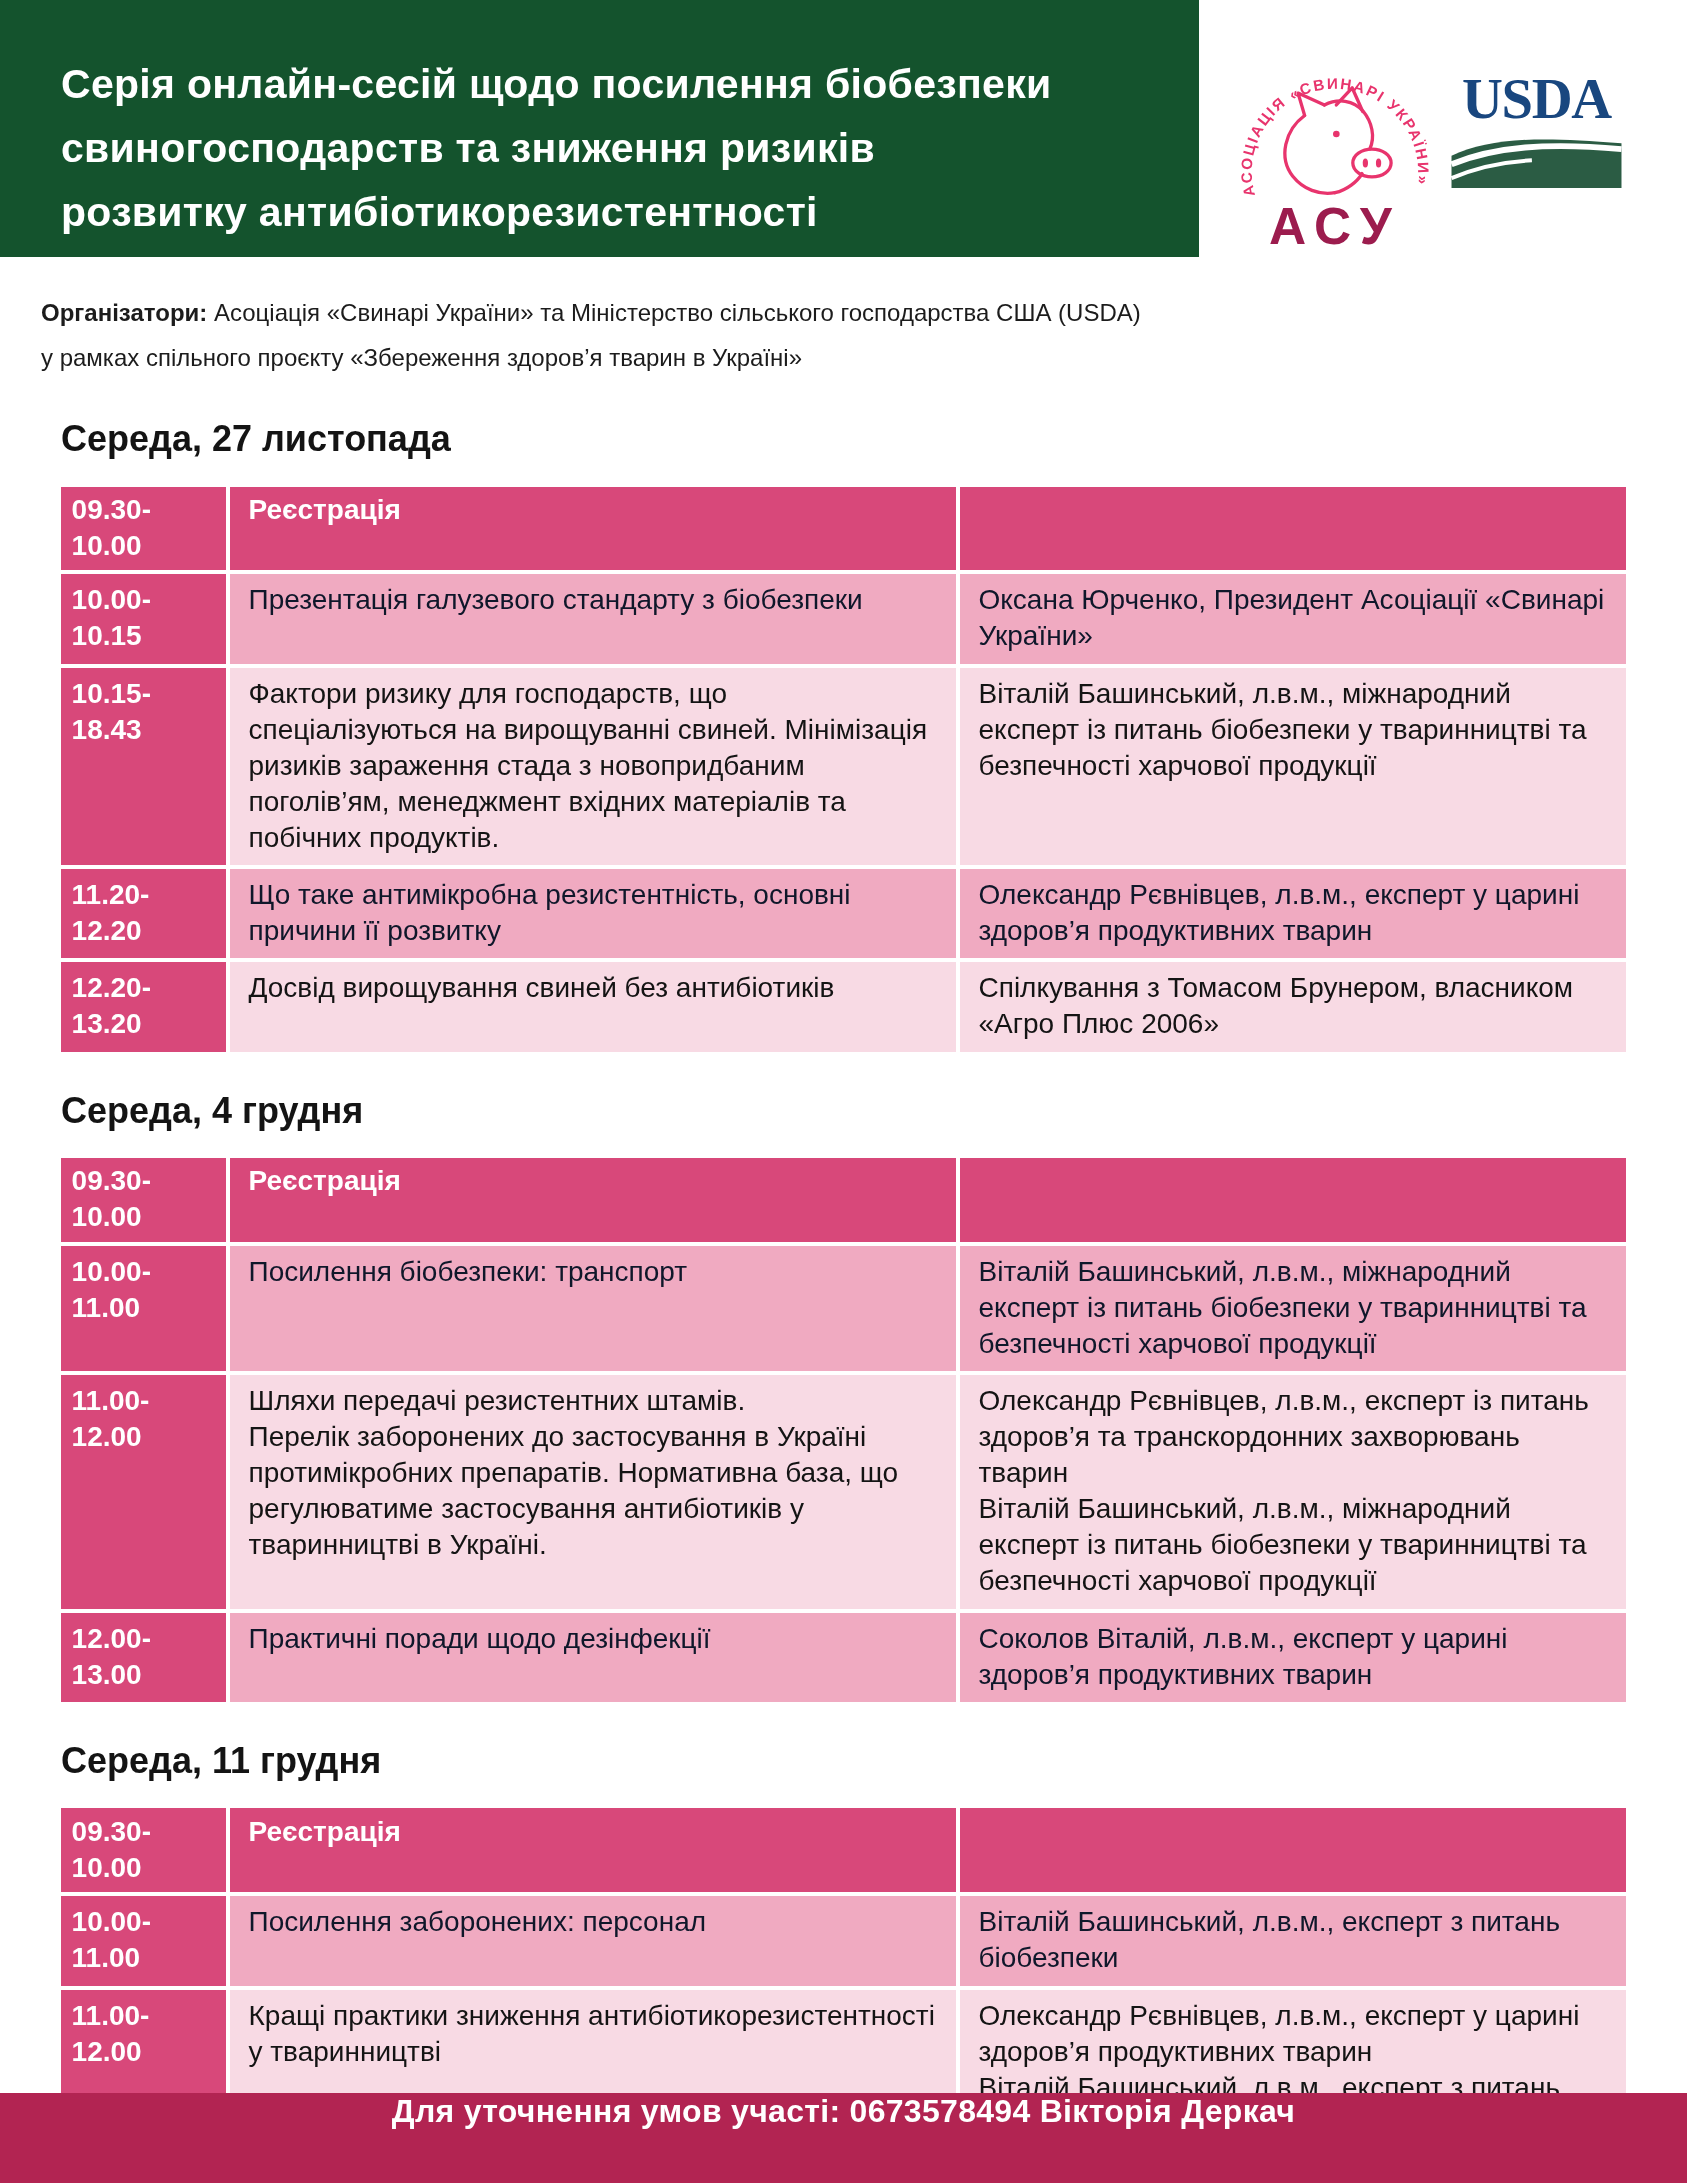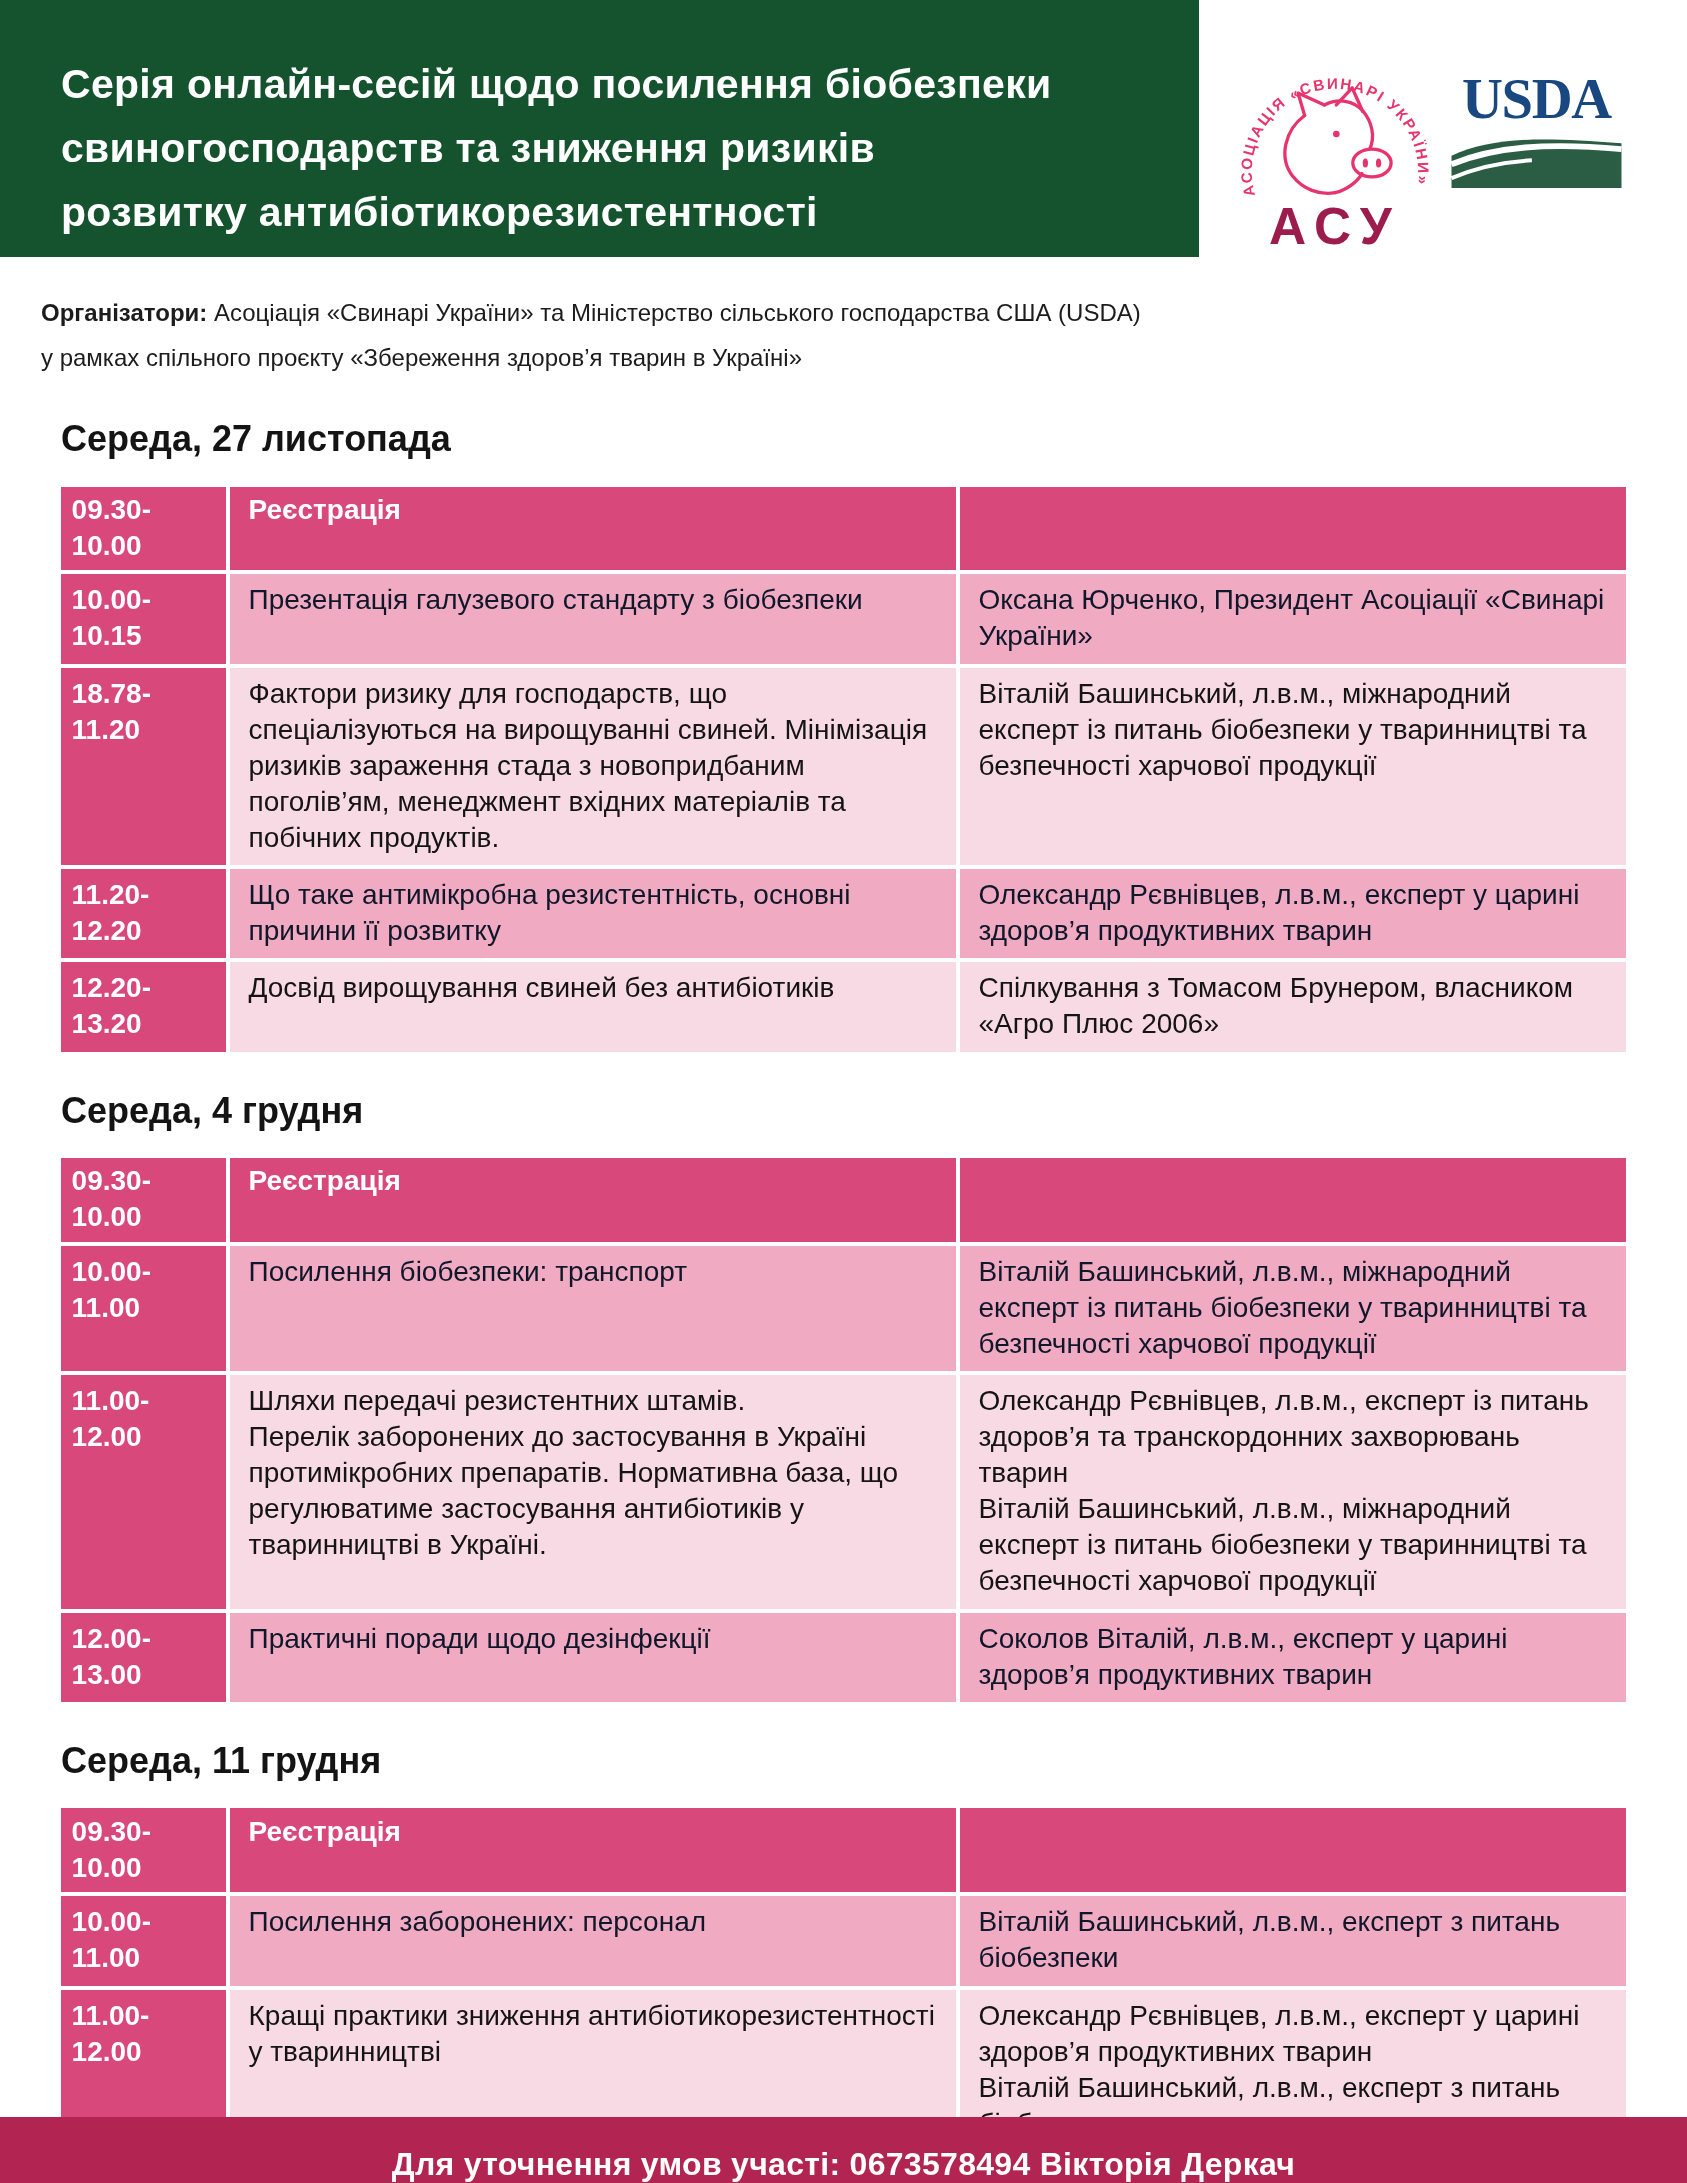--- a/index.html
+++ b/index.html
@@ -70,23 +70,23 @@
     font-weight:bold;
     padding-left:10.6px;
     padding-right:6.6px;
   }
   .trow.thead .cell{background:#d8487a;color:#ffffff;font-weight:bold;padding-top:5.3px;padding-bottom:6.6px;}
   .trow.medium .cell.topic, .trow.medium .cell.speaker{background:#f0aac1;color:#0f172a;}
   .trow.light  .cell.topic, .trow.light  .cell.speaker{background:#f8dae4;color:#141414;}
   
   .footer{
     position:absolute; left:0; right:0; bottom:0;
-    height:66px;
+    height:90px;
     background:#b22452;
-    display:flex; align-items:flex-end; justify-content:center;
+    display:flex; align-items:flex-start; justify-content:center;
   }
   .footer div{
     color:#ffffff;
     font-size:32px;
     font-weight:bold;
     letter-spacing:0.3px;
   }
 </style>
 </head>
 <body>
@@ -144,21 +144,21 @@
             <div class="cell time">09.30-10.00</div>
             <div class="cell topic">Реєстрація</div>
             <div class="cell speaker"></div>
           </div>
           <div class="trow medium">
             <div class="cell time">10.00-10.15</div>
             <div class="cell topic">Презентація галузевого стандарту з біобезпеки</div>
             <div class="cell speaker">Оксана Юрченко, Президент Асоціації «Свинарі України»</div>
           </div>
           <div class="trow light">
-            <div class="cell time">18.78-11.20</div>
+            <div class="cell time">10.15-18.43</div>
             <div class="cell topic">Фактори ризику для господарств, що спеціалізуються на вирощуванні свиней. Мінімізація ризиків зараження стада з новопридбаним поголів’ям, менеджмент вхідних матеріалів та побічних продуктів.</div>
             <div class="cell speaker">Віталій Башинський, л.в.м., міжнародний експерт із питань біобезпеки у тваринництві та безпечності харчової продукції</div>
           </div>
           <div class="trow medium">
             <div class="cell time">11.20-12.20</div>
             <div class="cell topic">Що таке антимікробна резистентність, основні причини її розвитку</div>
             <div class="cell speaker">Олександр Рєвнівцев, л.в.м., експерт у царині здоров’я продуктивних тварин</div>
           </div>
           <div class="trow light">
             <div class="cell time">12.20-13.20</div>

